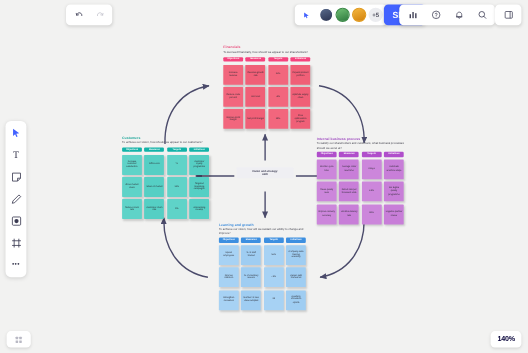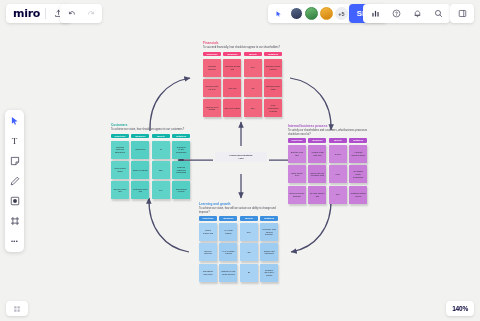--- a/index.html
+++ b/index.html
@@ -313,29 +313,20 @@
       <path d="M4.6 1.6 V14.4 M11.4 1.6 V14.4 M1.6 4.6 H14.4 M1.6 11.4 H14.4" stroke="#3b3b52" stroke-width="1.2" fill="none"></path>
     </svg>
   </div>
   <div class="tool">
     <span style="font-size:6px;color:#3b3b52;letter-spacing:.3px;">•••</span>
   </div>
 </div>
 
 <div class="topbar">
 
-  <div class="tb-group" id="logo-group">
-    <span class="miro-logo">miro</span>
-    <span class="tb-div"></span>
-    <span class="tb-ic">
-      <svg viewBox="0 0 16 16" width="9" height="9">
-        <path d="M8 2.2 V9.6 M5 5.2 L8 2.2 L11 5.2 M2.8 11.6 V13.2 H13.2 V11.6" stroke="#3b3b52" stroke-width="1.3" fill="none" stroke-linecap="round" stroke-linejoin="round"></path>
-      </svg>
-    </span>
-  </div>
 
   <div class="tb-group" id="undo-group">
     <span class="tb-ic">
       <svg viewBox="0 0 16 16" width="9" height="9">
         <path d="M3 8.4 C3.6 5.6 6 4.2 8.4 4.8 C10.6 5.4 11.8 7.4 11.4 9.2" stroke="#3b3b52" stroke-width="1.3" fill="none" stroke-linecap="round"></path>
         <path d="M2.4 5.6 L3.1 8.6 L6 8" stroke="#3b3b52" stroke-width="1.3" fill="none" stroke-linecap="round" stroke-linejoin="round"></path>
       </svg>
     </span>
     <span class="tb-ic">
       <svg viewBox="0 0 16 16" width="9" height="9">

